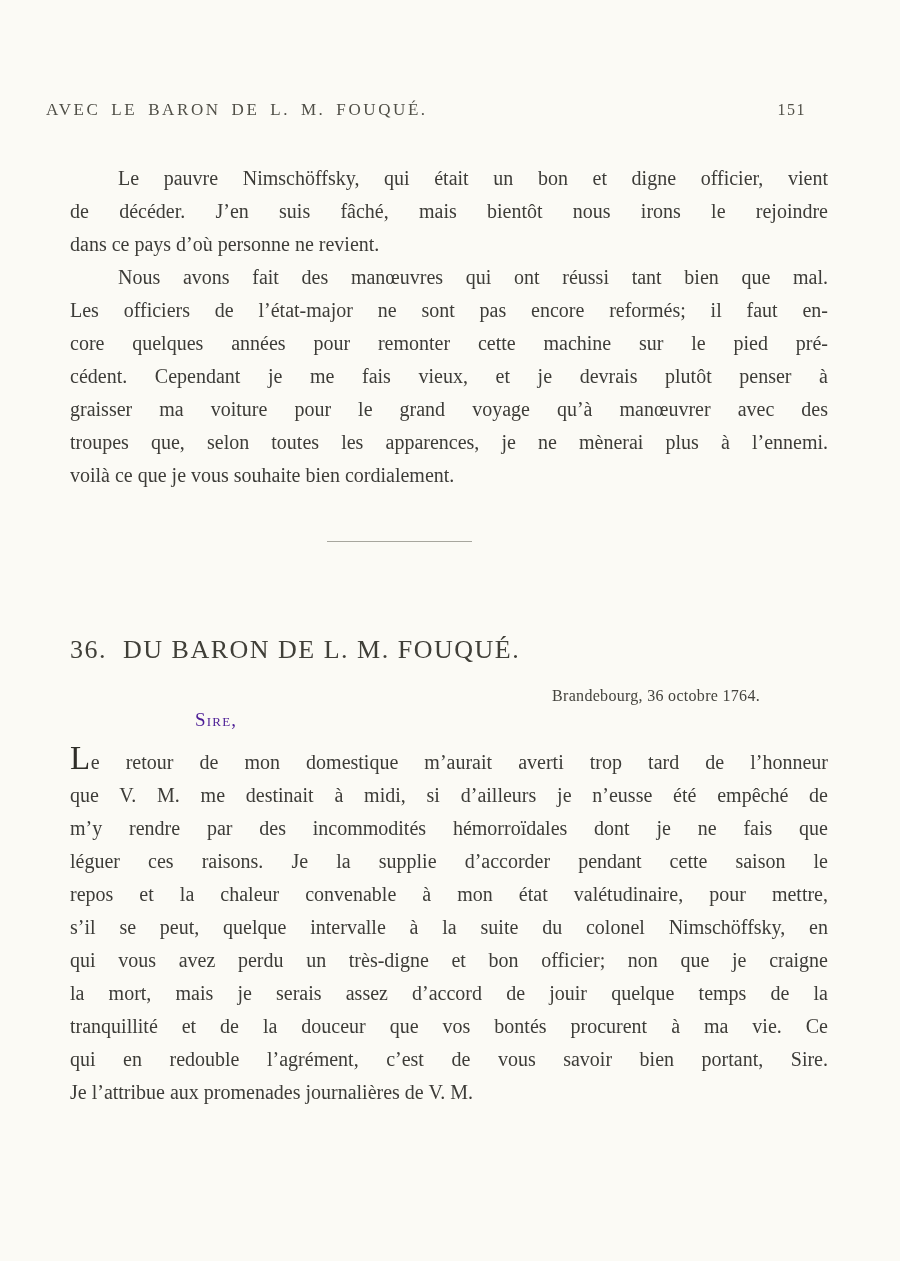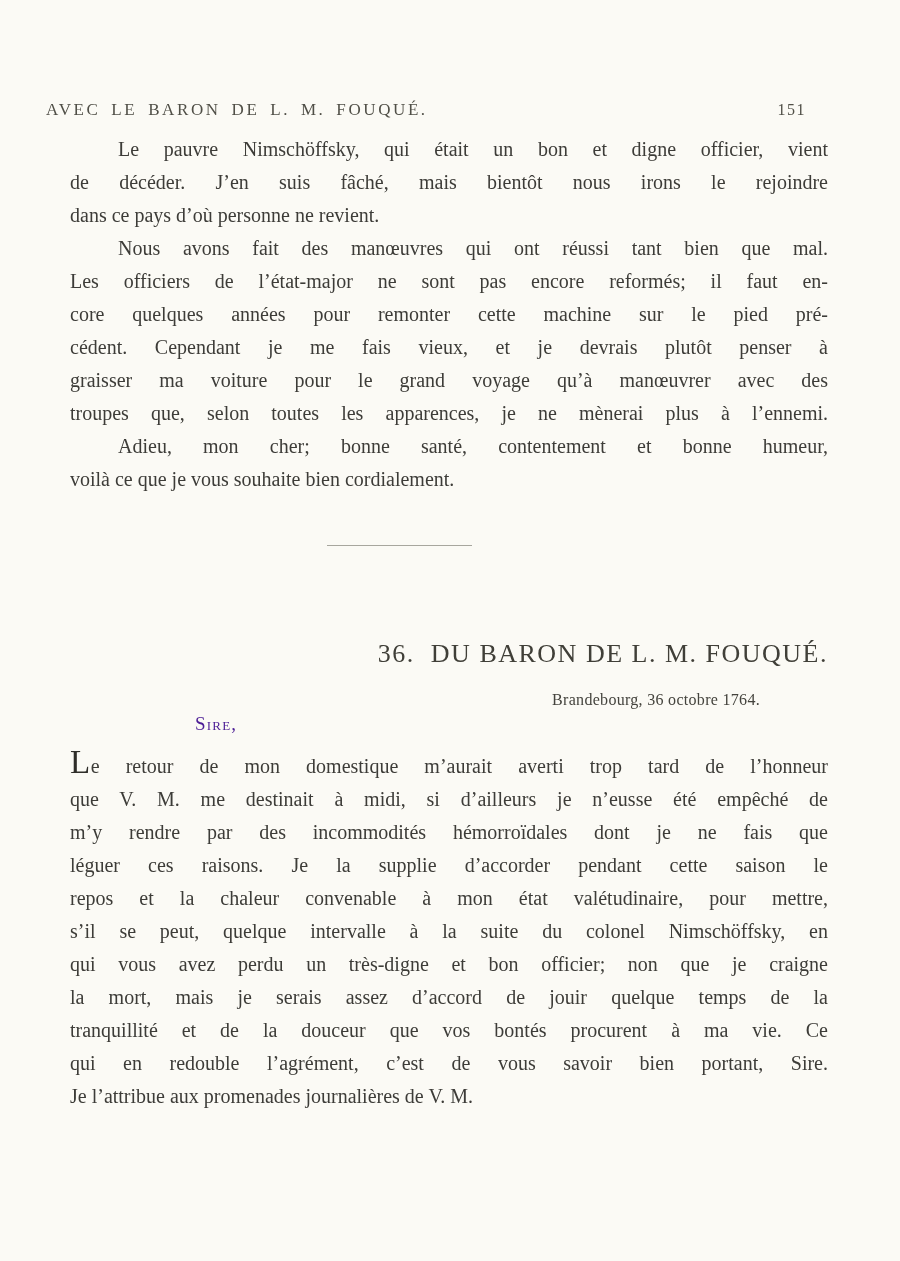--- a/index.html
+++ b/index.html
@@ -33,21 +33,21 @@
   }
   .page-number {
     position: absolute;
     right: 22px; top: 1px;
     font-size: 16px;
     letter-spacing: 1.5px;
     color: #504f47;
   }
   
   .bodytext { font-size: 20px; line-height: 33px; }
-  .bodytext.first { margin-top: 11px; }
+  .bodytext.first { margin-top: 40px; }
   .line {
     height: 33px;
     overflow: hidden;
     text-align: justify;
     text-align-last: justify;
   }
   .line.end { text-align: left; text-align-last: left; }
   .line.indent { padding-left: 48px; }
   
   .divider {
@@ -56,21 +56,21 @@
     width: 145px;
     border-top: 1px solid #98968e;
     opacity: 0.85;
     height: 0;
   }
   
   .heading {
     margin: 90px 0 0 0;
     font-size: 26px;
     font-weight: normal;
-    text-align: right;
+    text-align: left;
     letter-spacing: 1.5px;
     color: #403f38;
     line-height: 36px;
   }
   .heading .num { margin-right: 16px; }
   .dateline {
     margin-top: 18px;
     text-align: right;
     padding-right: 68px;
     font-size: 16px;
@@ -110,21 +110,20 @@
     <div class="line">de décéder.  J’en suis fâché, mais bientôt nous irons le rejoindre</div>
     <div class="line end">dans ce pays d’où personne ne revient.</div>
 
     <div class="line indent">Nous avons fait des manœuvres qui ont réussi tant bien que mal.</div>
     <div class="line">Les officiers de l’état-major ne sont pas encore reformés; il faut en-</div>
     <div class="line">core quelques années pour remonter cette machine sur le pied pré-</div>
     <div class="line">cédent.  Cependant je me fais vieux, et je devrais plutôt penser à</div>
     <div class="line">graisser ma voiture pour le grand voyage qu’à manœuvrer avec des</div>
     <div class="line">troupes que, selon toutes les apparences, je ne mènerai plus à l’ennemi.</div>
 
-    <div class="line indent">Adieu, mon cher; bonne santé, contentement et bonne humeur,</div>
     <div class="line end">voilà ce que je vous souhaite bien cordialement.</div>
   </div>
 
   <div class="divider"></div>
 
   <h2 class="heading"><span class="num">36.</span><span>DU BARON DE L. M. FOUQUÉ.</span></h2>
 
   <div class="dateline">Brandebourg, 36 octobre 1764.</div>
 
   <div class="salutation">Sire,</div>

